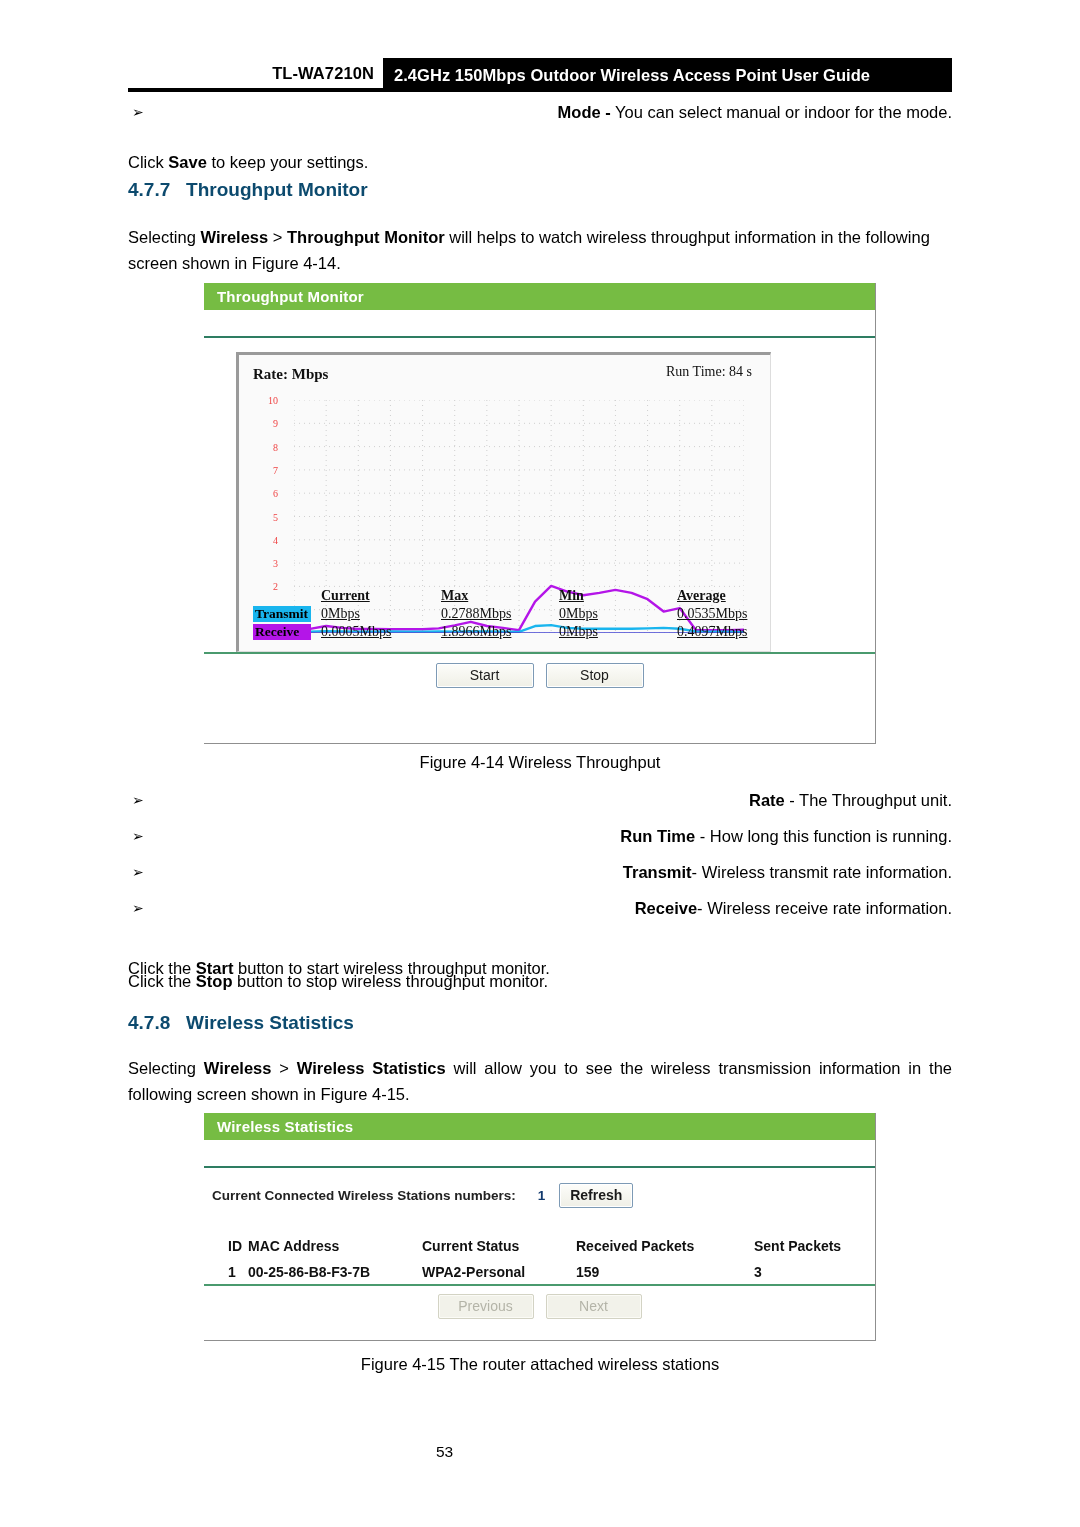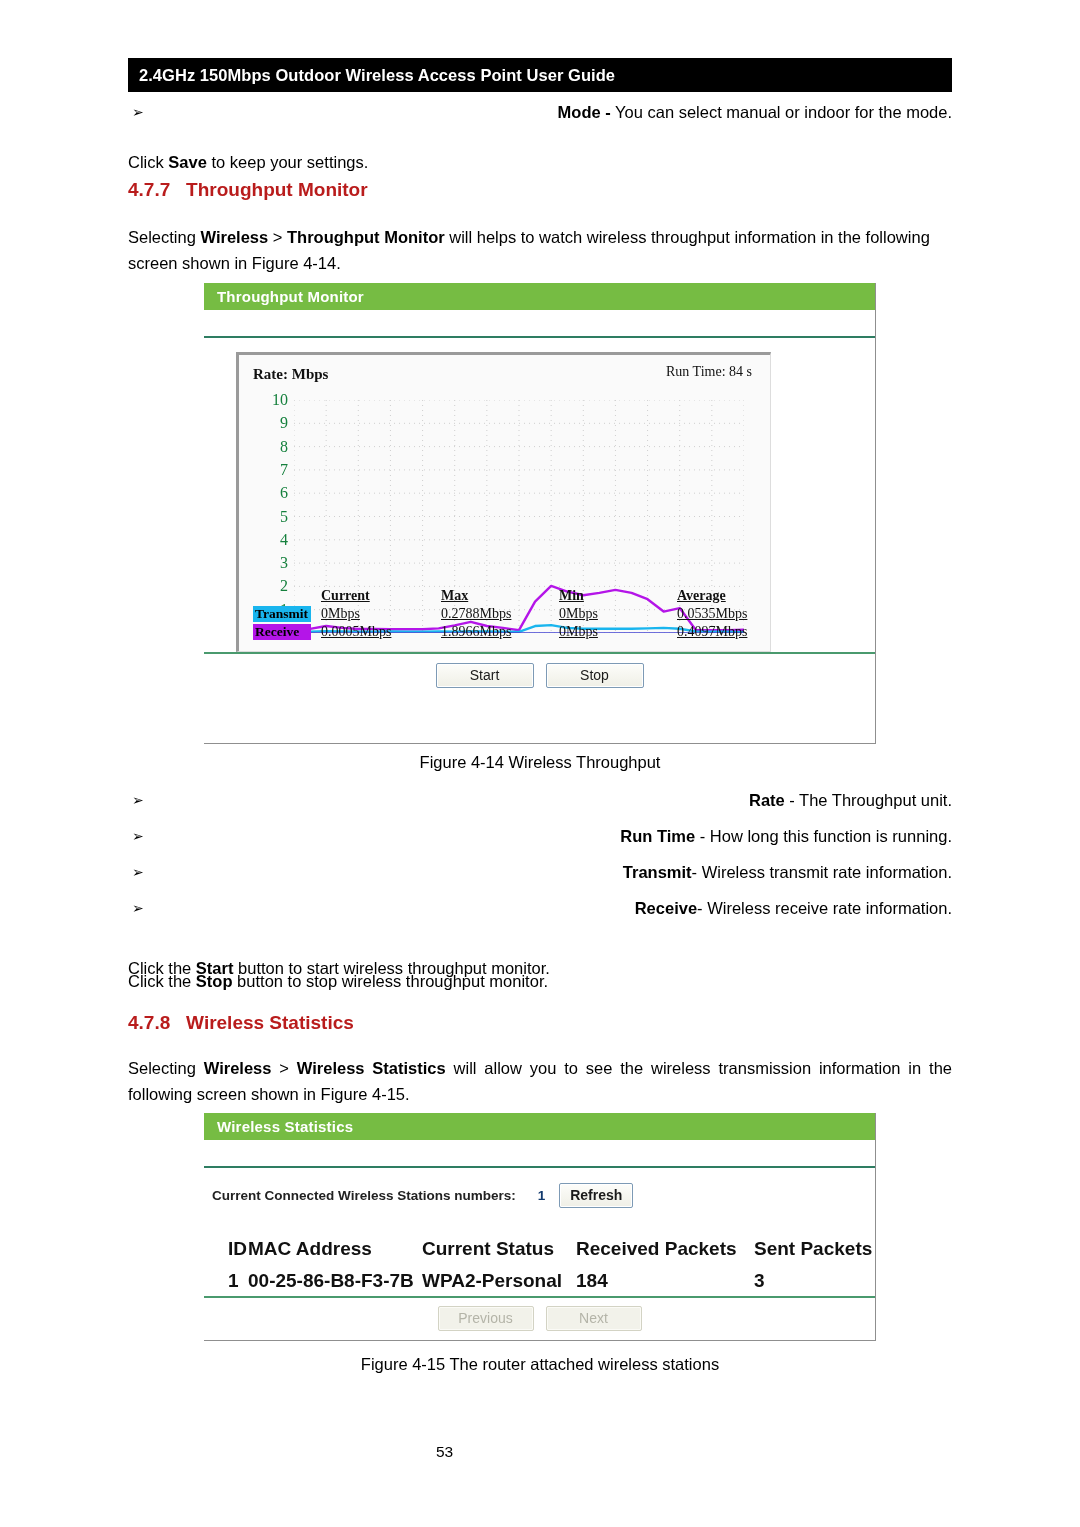--- a/index.html
+++ b/index.html
@@ -77,21 +77,21 @@
   }
   .bullet .btxt { flex: 1 1 auto; text-align: right; }
 
   
   .heading {
     position: absolute;
     left: 128px;
     width: 824px;
     font-size: 19px;
     font-weight: bold;
-    color: #b91c1c;
+    color: #0c4a6e;
     white-space: pre;
   }
 
   
   .caption {
     position: absolute;
     left: 128px;
     width: 824px;
     text-align: center;
     font-size: 16.5px;
@@ -185,23 +185,23 @@
     font-family: "Liberation Serif", serif;
   }
   .plot {
     position: absolute;
     left: 55px; top: 45px;
     width: 450px; height: 233px;
   }
   .ytick {
     position: absolute;
     right: 100%;
-    margin-right: 6px;
-    font-size: 16px;
-    color: #15803d;
+    margin-right: 16px;
+    font-size: 10px;
+    color: #ef4444;
     font-family: "Liberation Serif", serif;
     transform: translateY(-50%);
     white-space: nowrap;
   }
   .plot-grid { position: absolute; inset: 0; }
 
   
   .chart-stats {
     position: absolute;
     left: 14px; bottom: 10px;
@@ -247,40 +247,41 @@
   }
   .wstats-count {
     margin-left: 22px; margin-right: 14px;
     color: #123a6d; font-weight: bold; font-size: 13.5px;
   }
   #btn-refresh { width: 74px; }
   .wstats-table {
     width: 100%;
     border-collapse: collapse;
     margin-top: 26px;
-    font-size: 19px;
+    font-size: 14px;
     color: #111;
     font-family: "Liberation Sans", sans-serif;
   }
   .wstats-table th {
     text-align: left; font-weight: bold;
     padding: 4px 0 4px 0;
   }
   .wstats-table td { padding: 6px 0 4px 0; font-weight: bold; }
   .wstats-table .c-id   { width: 44px; padding-left: 24px; }
   .wstats-table .c-mac  { width: 174px; }
   .wstats-table .c-stat { width: 154px; }
   .wstats-table .c-recv { width: 178px; }
   #wstats-footer { height: 42px; align-items: center; }
   #btn-previous, #btn-next { width: 96px; }
 </style>
 </head>
 <body>
 
 <div class="page-header">
+  <div class="hdr-model">TL-WA7210N</div>
   <div class="hdr-title">2.4GHz 150Mbps Outdoor Wireless Access Point User Guide</div>
 </div>
 
 <div class="bullet" style="top:100px;">
   <span class="mark">➢</span>
   <span class="btxt"><b>Mode -</b><span> You can select manual or indoor for the mode.</span></span>
 </div>
 
 <div class="body-text" style="top:149px;"><span>Click </span><b>Save</b><span> to keep your settings.</span></div>
 
@@ -430,21 +431,21 @@
           <th class="c-stat">Current Status</th>
           <th class="c-recv">Received Packets</th>
           <th>Sent Packets</th>
         </tr>
       </thead>
       <tbody id="wstats-body">
           <tr>
             <td class="c-id">1</td>
             <td class="c-mac">00-25-86-B8-F3-7B</td>
             <td class="c-stat">WPA2-Personal</td>
-            <td class="c-recv">184</td>
+            <td class="c-recv">159</td>
             <td>3</td>
           </tr>
         </tbody>
     </table>
   </div>
   <div class="panel-footer" id="wstats-footer">
     <div class="btn disabled" id="btn-previous">Previous</div>
     <div class="btn disabled" id="btn-next">Next</div>
   </div>
 </div>

